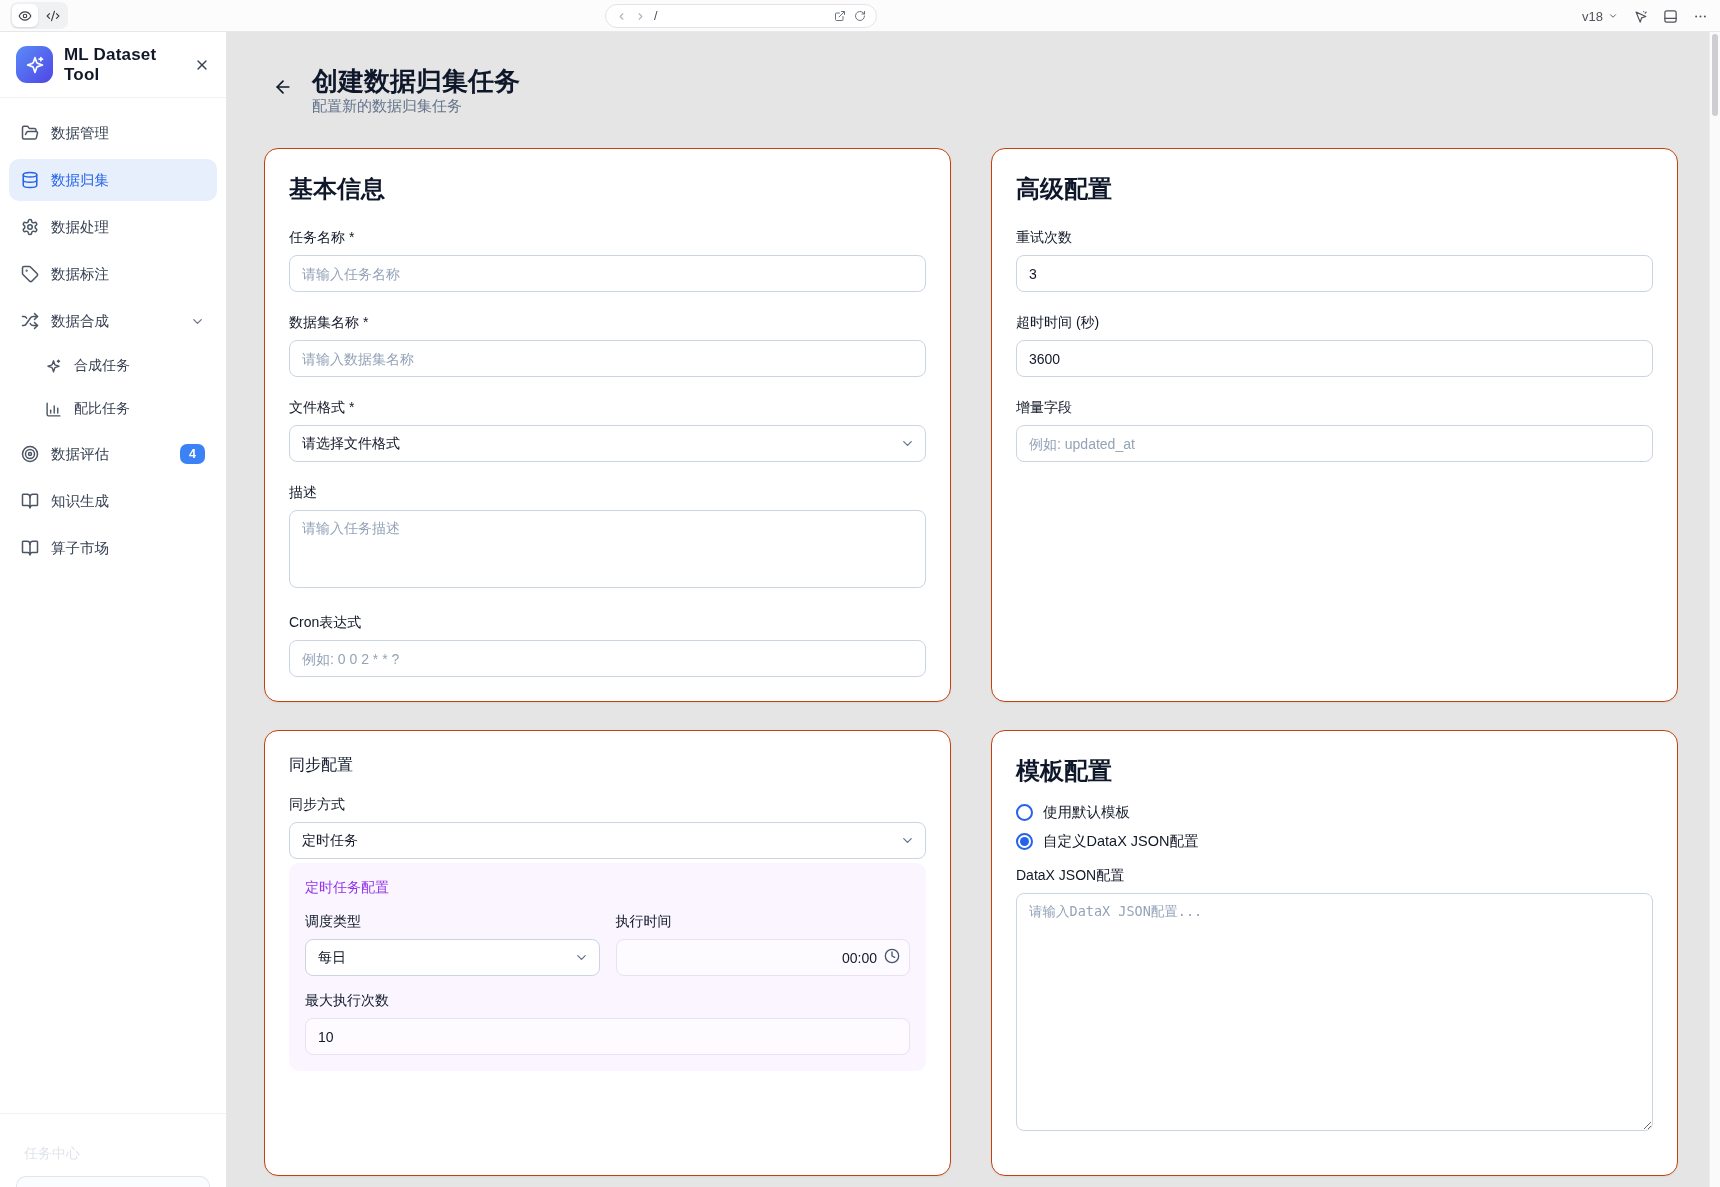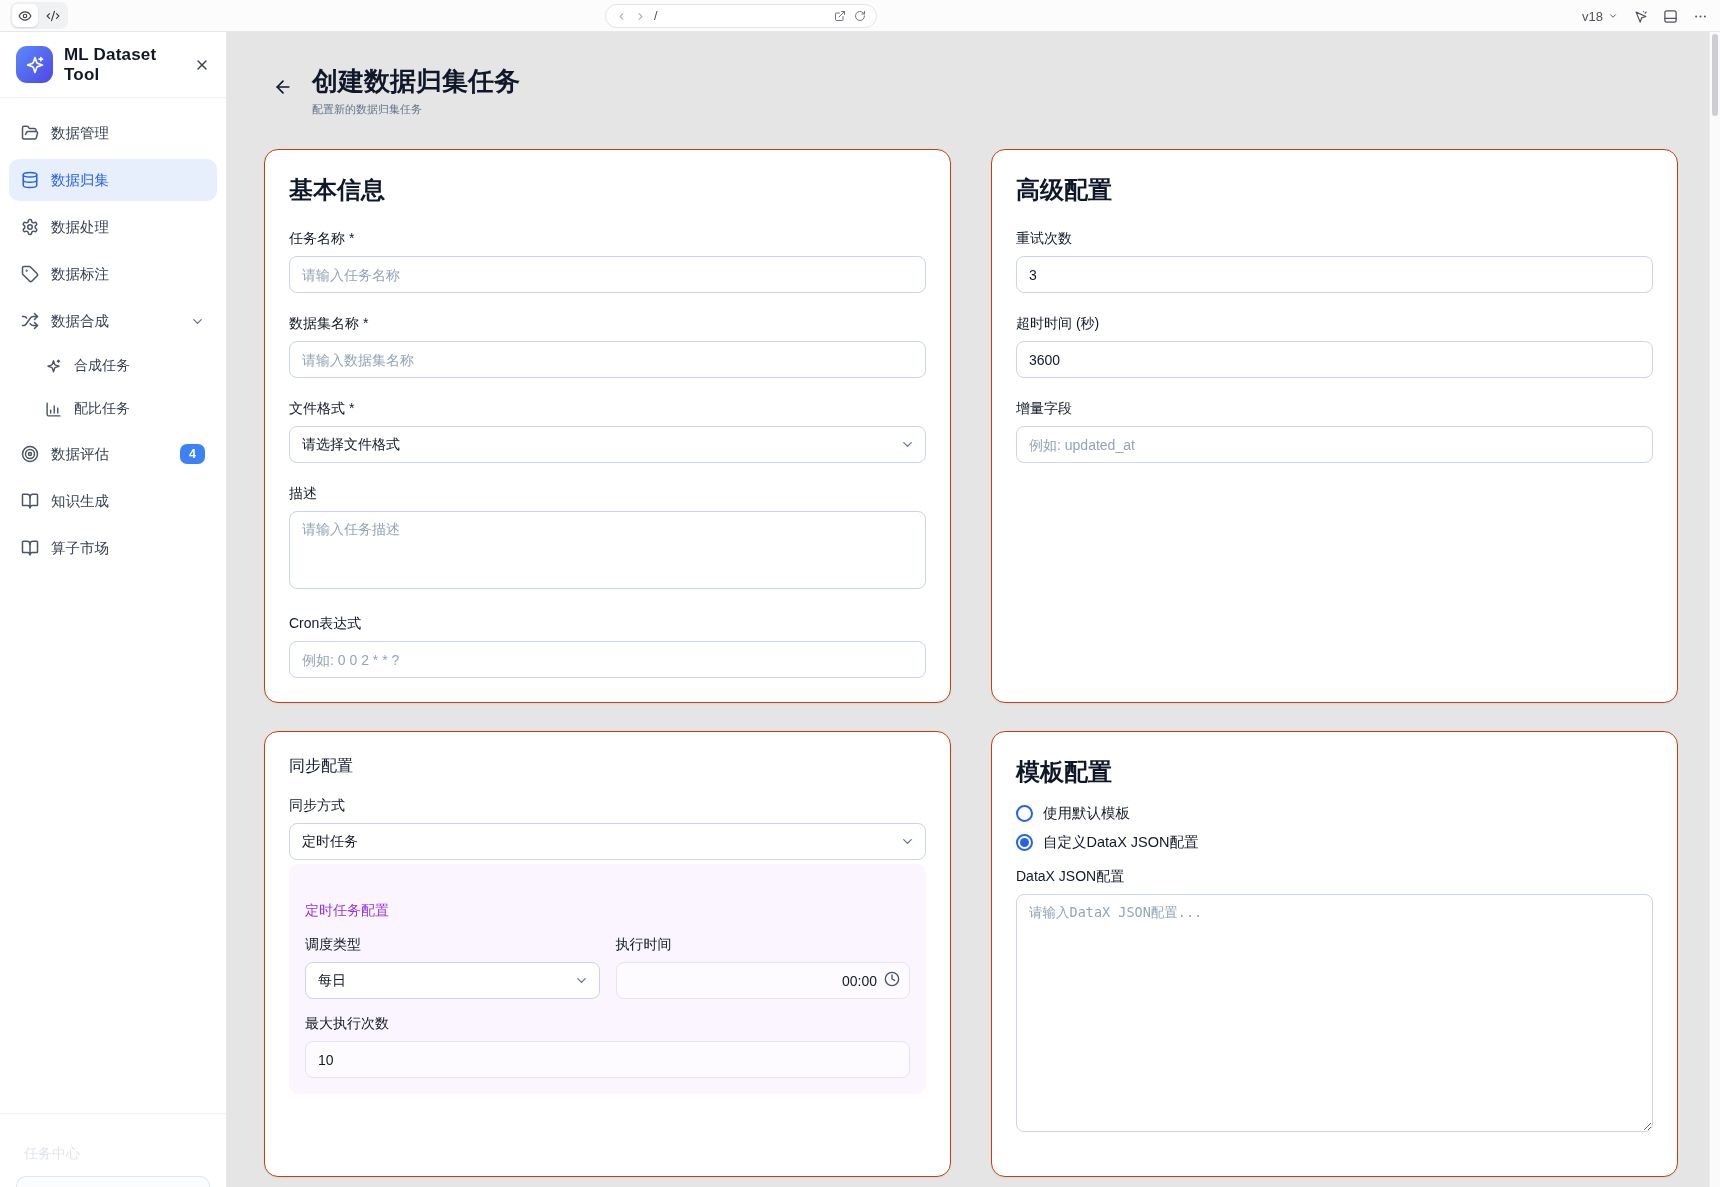--- a/index.html
+++ b/index.html
@@ -37,40 +37,40 @@
   .ni-badge { margin-left:auto; background:var(--badge,#3b82f6); color:#fff; font-size:12.5px; line-height:1; padding:4px 9px; border-radius:7px; font-weight:600; }
   .sb-footer { height:74px; border-top:1px solid #eef2f6; padding:0 16px; overflow:hidden; }
   .sb-footer-title { margin:31px 0 13px 8px; font-size:14px; color:rgba(148,163,184,.30); }
   .sb-footer-box { height:44px; border:1px solid rgba(203,213,225,.55); border-radius:10px; background:rgba(248,250,252,.5); }
 
   
   .content { flex:1; background:#e5e5e5; padding:34px 42px 0 37px; overflow:hidden; }
   .page-header { display:flex; align-items:flex-start; gap:12px; margin-bottom:32px; padding-left:2px; }
   .back-btn { width:34px; height:34px; display:flex; align-items:center; justify-content:center; color:#0f172a; border-radius:8px; cursor:pointer; margin-top:4px; }
   .page-title { font-size:26px; font-weight:700; color:#0f172a; line-height:1.2; }
-  .page-subtitle { font-size:11px; color:#64748b; margin-top:5px; }
+  .page-subtitle { font-size:15px; color:#64748b; }
 
   .grid { display:grid; grid-template-columns:1fr 1fr; gap:28px 40px; }
   .card { background:#fff; border:1px solid #c2410c; border-radius:14px; padding:24px; box-shadow:0 1px 2px rgba(15,23,42,.05); }
   .card-title { font-size:24px; font-weight:700; color:#0f172a; margin-bottom:24px; }
   .card-title--sm { font-size:16px; font-weight:500; color:#0f172a; margin-bottom:20px; }
   .field { margin-bottom:22px; }
   .field:last-child { margin-bottom:0; }
   .field-label { display:block; font-size:14px; color:#111827; margin-bottom:8px; }
   .input { width:100%; height:37px; border:1px solid #cbd5e1; border-radius:8px; padding:0 12px; font-size:14px; color:#111827; background:#fff; outline:none; }
   .input::placeholder, .ta::placeholder { color:#94a3b8; }
   .ta { width:100%; border:1px solid #cbd5e1; border-radius:8px; padding:9px 12px; font-size:14px; color:#111827; background:#fff; outline:none; font-family:"Liberation Sans",sans-serif; resize:none; }
   .ta--desc { height:78px; }
   .select { position:relative; width:100%; height:37px; border:1px solid #cbd5e1; border-radius:8px; background:#fff; display:flex; align-items:center; padding:0 30px 0 12px; font-size:14px; color:#111827; cursor:pointer; }
   .select .chev { position:absolute; right:10px; color:#64748b; display:flex; }
   .select--placeholder { color:#111827; }
 
   
   .sched { background:var(--purple-bg,#faf5ff); border-radius:10px; padding:16px; margin-top:4px; }
-  .sched-title { color:var(--purple,#9333ea); font-size:14px; margin-bottom:16px;margin-top:22px; }
+  .sched-title { color:var(--purple,#9333ea); font-size:14px; margin-bottom:16px; }
   .sched-grid { display:grid; grid-template-columns:1fr 1fr; gap:16px; margin-bottom:16px; }
   .input--ghost { background:rgba(255,255,255,.55); border-color:#e9e2f3; }
   .time-box { position:relative; }
   .time-box .clock { position:absolute; right:10px; top:9px; color:#475569; display:flex; }
   .time-box .input { padding-right:32px;text-align:right; }
 
   
   .radio-row { display:flex; align-items:center; gap:10px; margin-bottom:10px; font-size:14.5px; color:#111827; cursor:pointer; }
   .radio { width:17px; height:17px; border-radius:50%; border:2px solid var(--accent,#2563eb); flex:none; }
   .radio--on::after { content:""; display:block; width:9px; height:9px; border-radius:50%; background:var(--accent,#2563eb); margin:2px 0 0 2px; }

